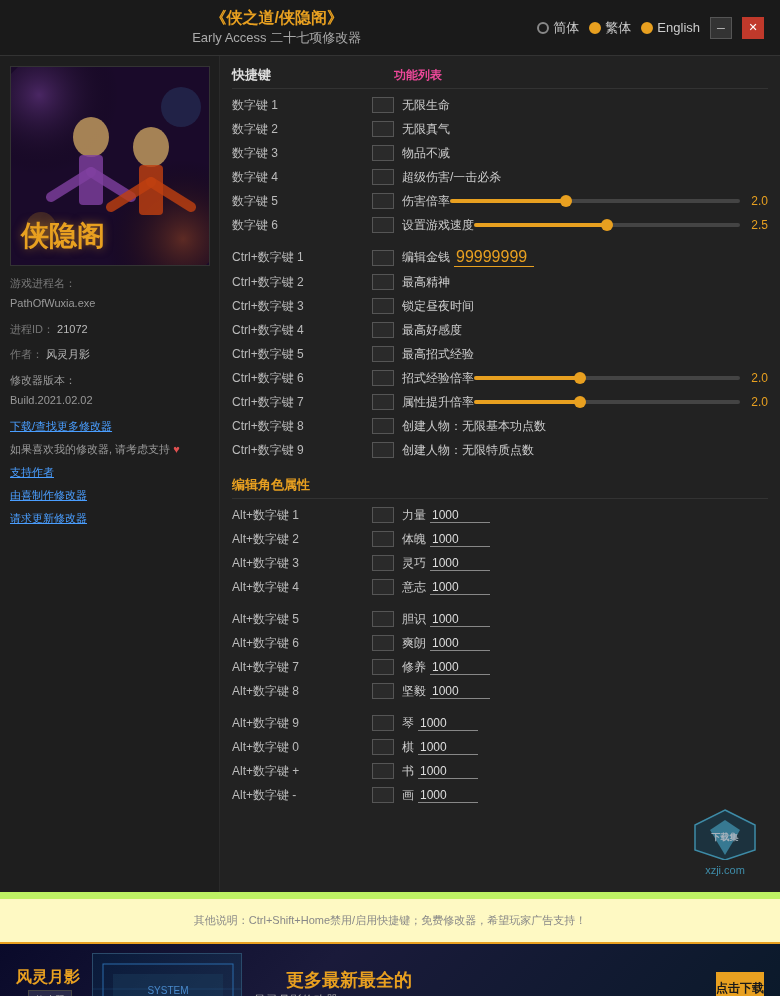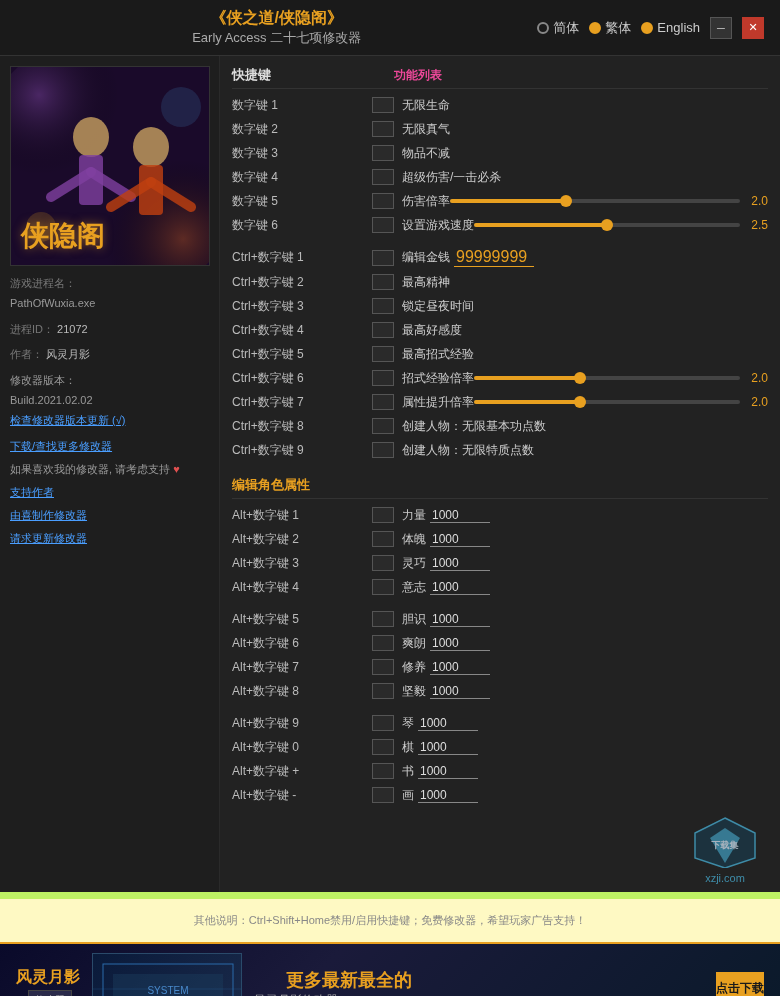--- a/index.html
+++ b/index.html
@@ -347,21 +347,21 @@
       font-weight: bold;
       padding: 8px 0;
       cursor: pointer;
       border: none;
       white-space: nowrap;
     }
 
     
     .watermark {
       position: absolute;
-      bottom: 112px;
+      bottom: 120px;
       right: 20px;
       text-align: center;
       opacity: 0.7;
     }
     .watermark-text {
       font-size: 11px;
       color: #4ab8e0;
     }
 
     .divider-row {
@@ -443,21 +443,20 @@
         <span class="value">21072</span>
       </div>
       <div style="height:6px"></div>
       <div>
         <span class="label">作者：</span>
         <span class="value">风灵月影</span>
       </div>
       <div style="height:6px"></div>
       <div>修改器版本：</div>
       <div>Build.2021.02.02</div>
-      <div class="sidebar-link">检查修改器版本更新 (√)</div>
     </div>
 
     <div class="sidebar-link">下载/查找更多修改器</div>
     <div class="sidebar-support">
       <span>如果喜欢我的修改器, 请考虑支持</span>
       <span class="heart">♥</span>
     </div>
     <div class="sidebar-link">支持作者</div>
     <div class="sidebar-link">由喜制作修改器</div>
     <div class="sidebar-link">请求更新修改器</div>

